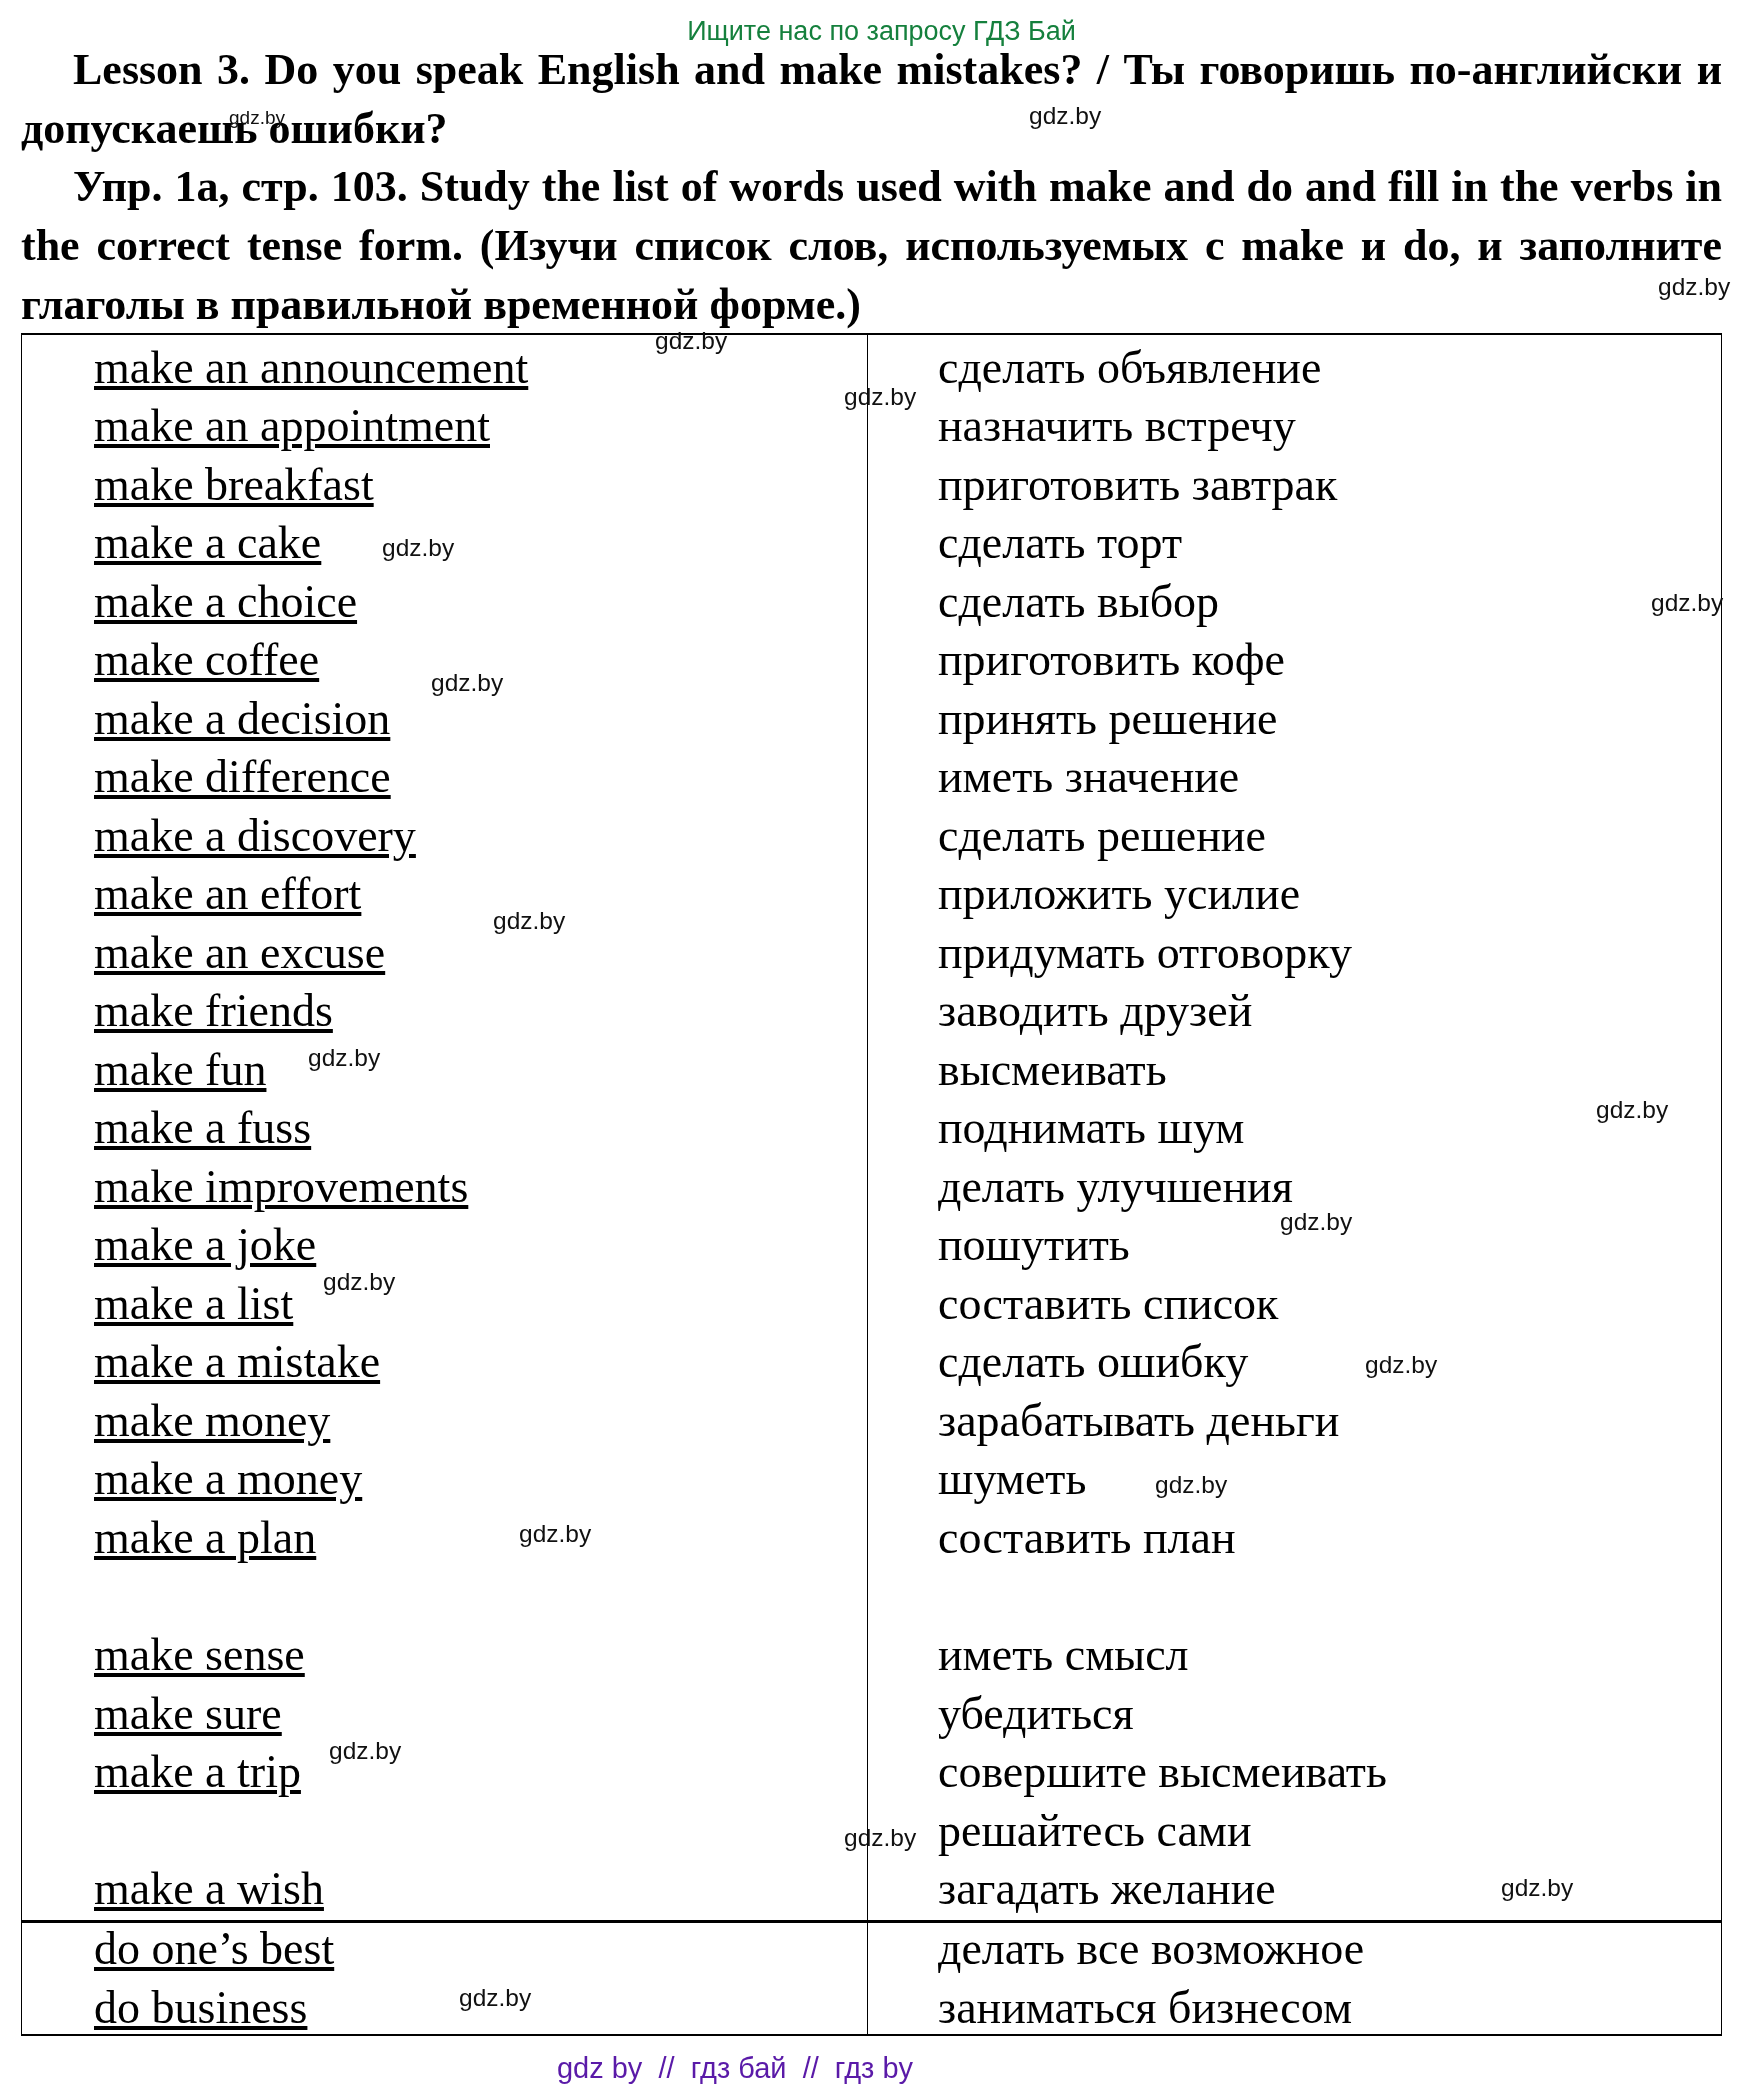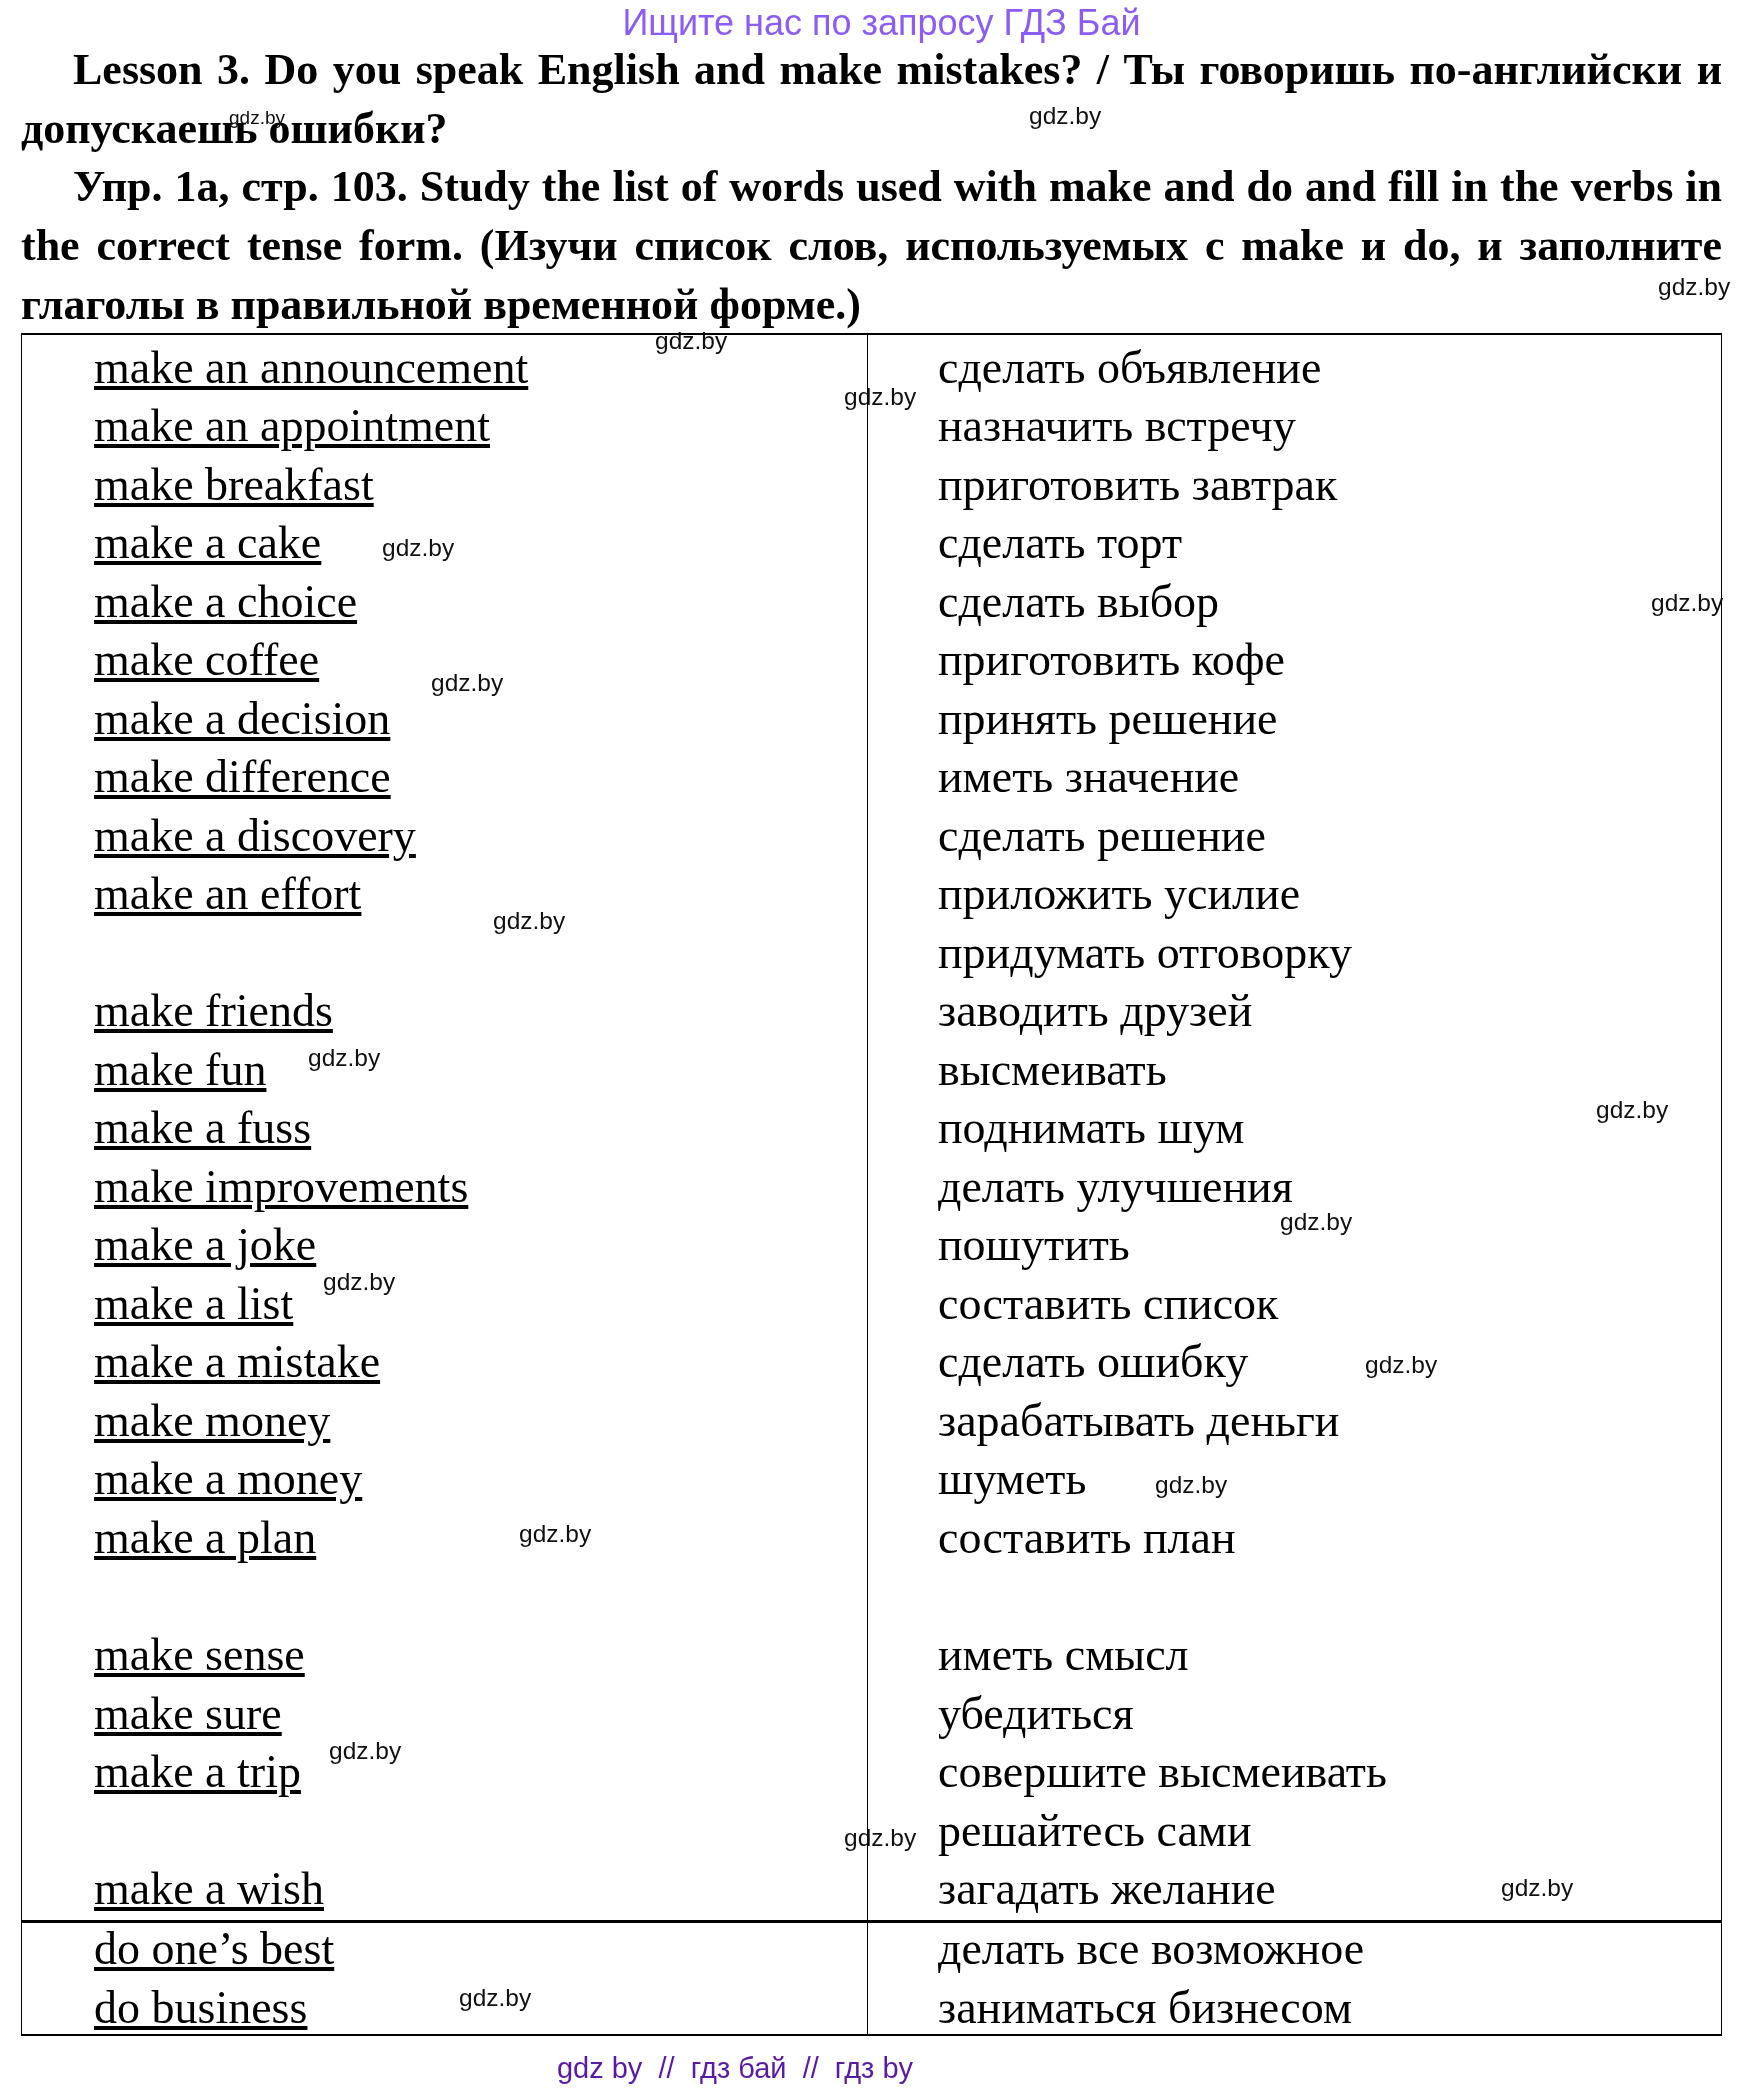--- a/index.html
+++ b/index.html
@@ -1,17 +1,17 @@
 <!DOCTYPE html>
 <html style="font-size:14px"><head>
 <meta charset="utf-8">
 <style>
   html,body{margin:0;padding:0;background:#fff;}
   body{width:1763px;height:2089px;position:relative;overflow:hidden;font-family:"Liberation Serif","DejaVu Serif",serif;color:#000;}
-  .banner{position:absolute;left:0;top:7px;width:1763px;text-align:center;font-family:"Liberation Sans","DejaVu Sans",sans-serif;font-size:36px;color:#8b5cf6;line-height:31px;}
+  .banner{position:absolute;left:0;top:16px;width:1763px;text-align:center;font-family:"Liberation Sans","DejaVu Sans",sans-serif;font-size:27px;color:#15803d;line-height:31px;}
   .heading{position:absolute;left:21px;width:1701px;font-weight:bold;font-size:44px;line-height:59px;text-align:justify;}
   .h1{top:40px;}
   .h2{top:157px;}
   .indent{text-indent:52px;}
   .wm{position:absolute;font-family:"Liberation Sans","DejaVu Sans",sans-serif;font-size:24.5px;color:#111;line-height:26px;}
   .table{position:absolute;left:21px;top:333px;width:1701px;height:1703px;border-top:2.6px solid #000;border-bottom:2.6px solid #000;border-left:0.9px solid #000;border-right:0.9px solid #000;box-sizing:border-box;}
   .vline{position:absolute;left:845px;top:0;bottom:0;width:0.9px;background:#000;}
   .hline{position:absolute;left:0;right:0;top:1585px;height:2.6px;background:#000;}
   .row{position:absolute;left:0;width:1701px;height:59px;font-size:46px;line-height:59px;}
   .en{position:absolute;left:72px;white-space:nowrap;text-decoration:underline;}
@@ -68,20 +68,21 @@
     </div>
   <div class="row" style="top:471px">
       <span class="en">make a discovery</span>
       <span class="ru">сделать решение</span>
     </div>
   <div class="row" style="top:529px">
       <span class="en">make an effort</span>
       <span class="ru">приложить усилие</span>
     </div>
   <div class="row" style="top:588px">
+      <span class="en">make an excuse</span>
       <span class="ru">придумать отговорку</span>
     </div>
   <div class="row" style="top:646px">
       <span class="en">make friends</span>
       <span class="ru">заводить друзей</span>
     </div>
   <div class="row" style="top:705px">
       <span class="en">make fun</span>
       <span class="ru">высмеивать</span>
     </div>

